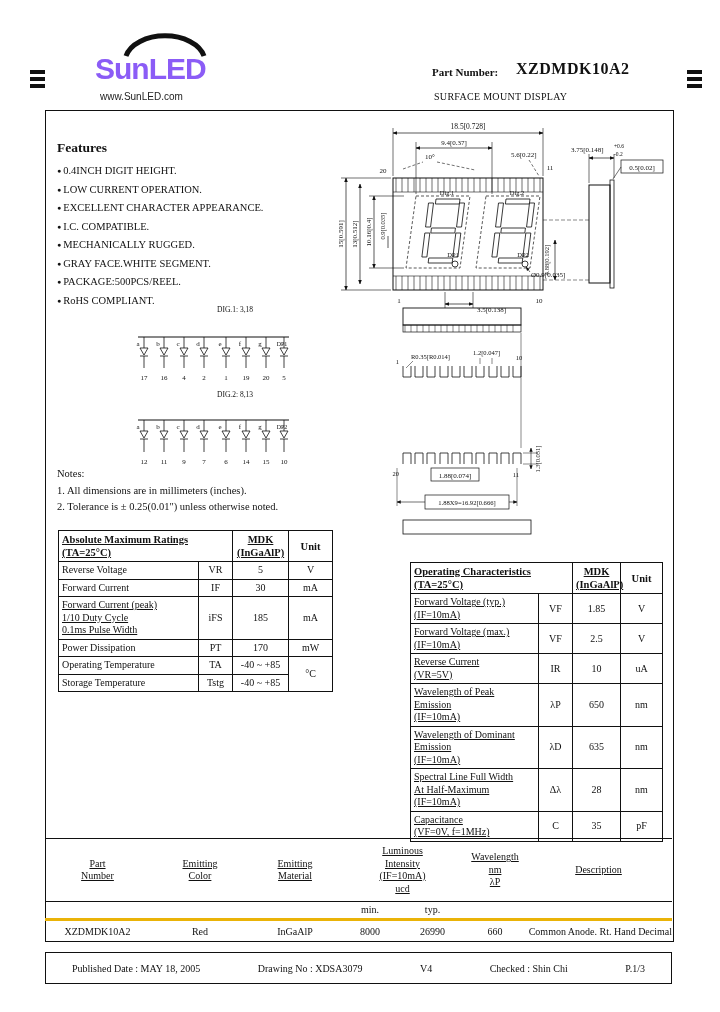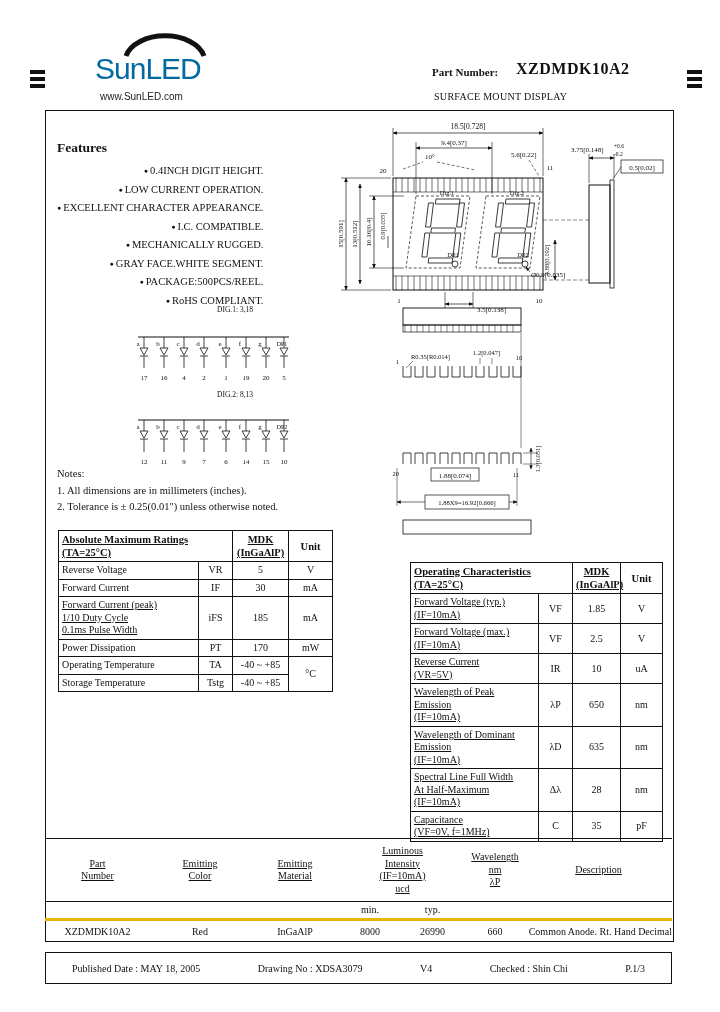--- a/index.html
+++ b/index.html
@@ -2,33 +2,33 @@
 <html><head>
 <meta charset="utf-8">
 <style>
   html,body{margin:0;padding:0;background:#888;}
   .page{position:relative;width:720px;height:1012px;background:#ffffff;overflow:hidden;
         font-family:"Liberation Serif","DejaVu Serif",serif;color:#111;}
   .abs{position:absolute;}
   
   .regmark span{display:block;width:15px;height:4px;background:#111;margin-bottom:3px;}
   
-  .logo-text{font-family:"Liberation Sans","DejaVu Sans",sans-serif;font-weight:400;
-             font-size:30px;letter-spacing:-1px;color:#0369a1;}
+  .logo-text{font-family:"Liberation Sans","DejaVu Sans",sans-serif;font-weight:700;
+             font-size:30px;letter-spacing:-1px;color:#8b5cf6;}
   .logo-url{font-family:"Liberation Sans","DejaVu Sans",sans-serif;font-size:10px;color:#222;}
   .pn-label{font-size:11px;font-weight:700;}
   .pn-value{font-size:16px;font-weight:700;letter-spacing:.5px;}
   .subtitle{font-size:10px;letter-spacing:.3px;}
   
   .mainbox{border:1.5px solid #111;}
   .footerbox{border:1.5px solid #111;display:flex;align-items:center;
              justify-content:space-between;padding:0 26px;box-sizing:border-box;font-size:10px;}
   
   .feat-title{font-size:13.5px;font-weight:700;margin-bottom:6px;}
-  .feat-item{font-size:10.5px;line-height:17.5px;white-space:nowrap;text-align:right;}
+  .feat-item{font-size:10.5px;line-height:17.5px;white-space:nowrap;}
   .feat-item::before{content:"●";font-size:7px;vertical-align:1px;margin-right:2px;}
   
   .notes{font-size:10.5px;line-height:16.5px;}
   
   table.rt{border-collapse:collapse;table-layout:fixed;}
   table.rt td,table.rt th{border:1px solid #111;font-size:10px;line-height:1.25;
       padding:2px 3px;vertical-align:middle;font-weight:400;text-align:center;}
   table.rt td.p{text-align:left;}
   table.rt th{font-weight:700;font-size:10.5px;text-align:left;}
   table.rt th.c{text-align:center;}

